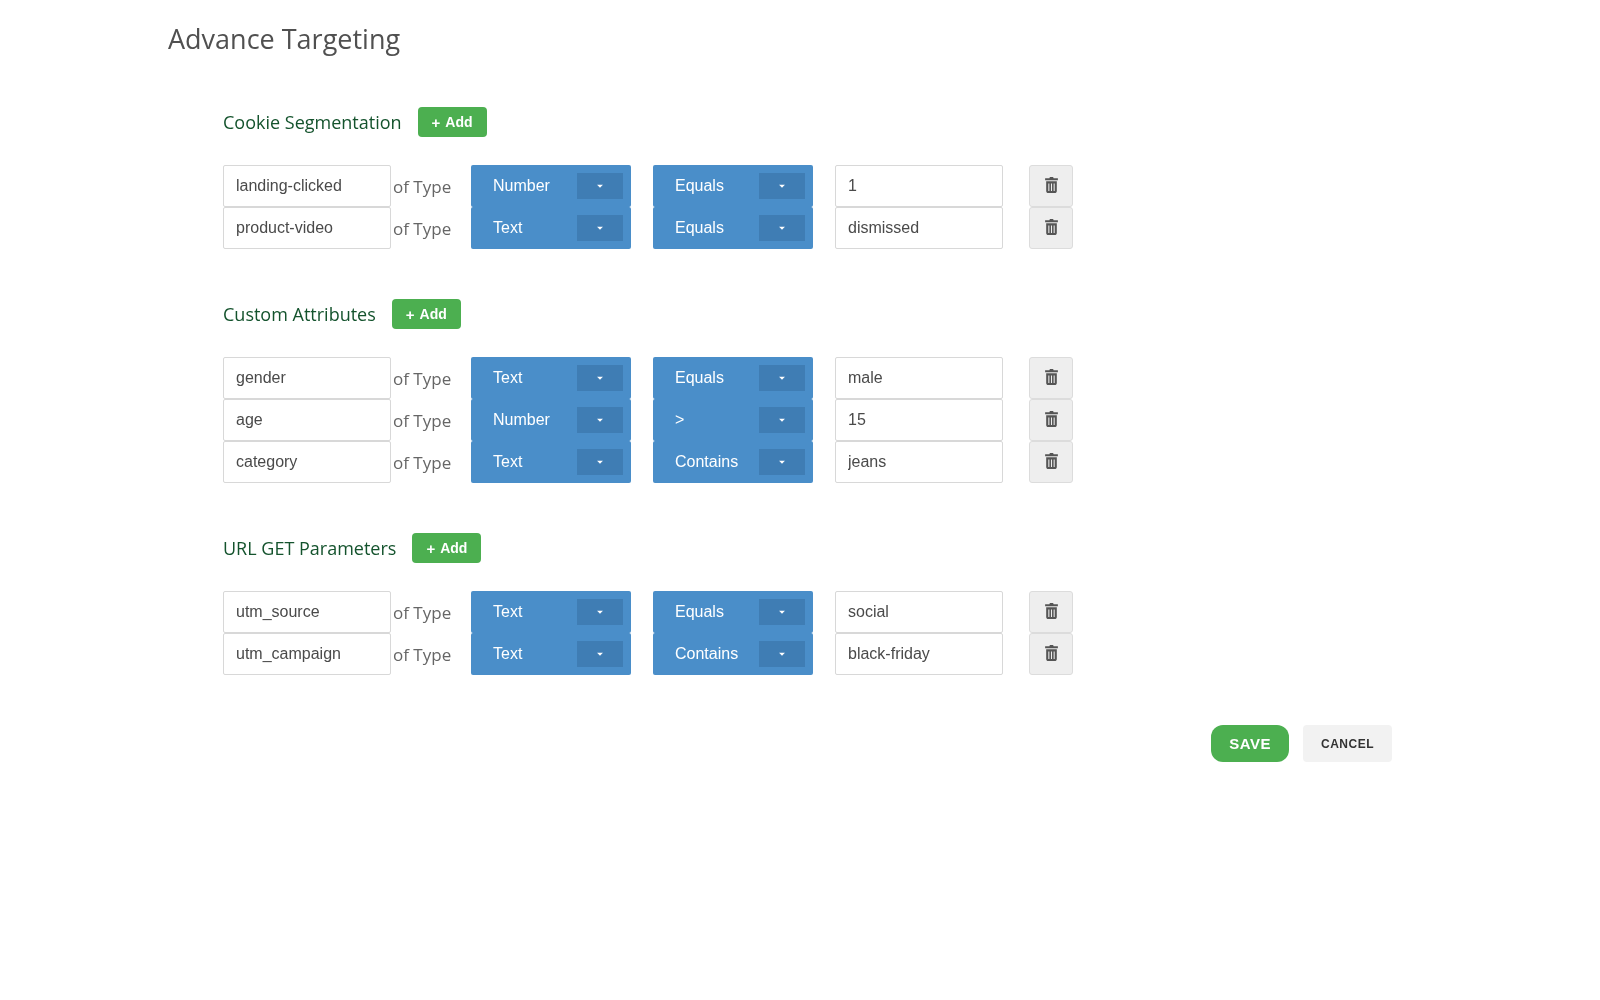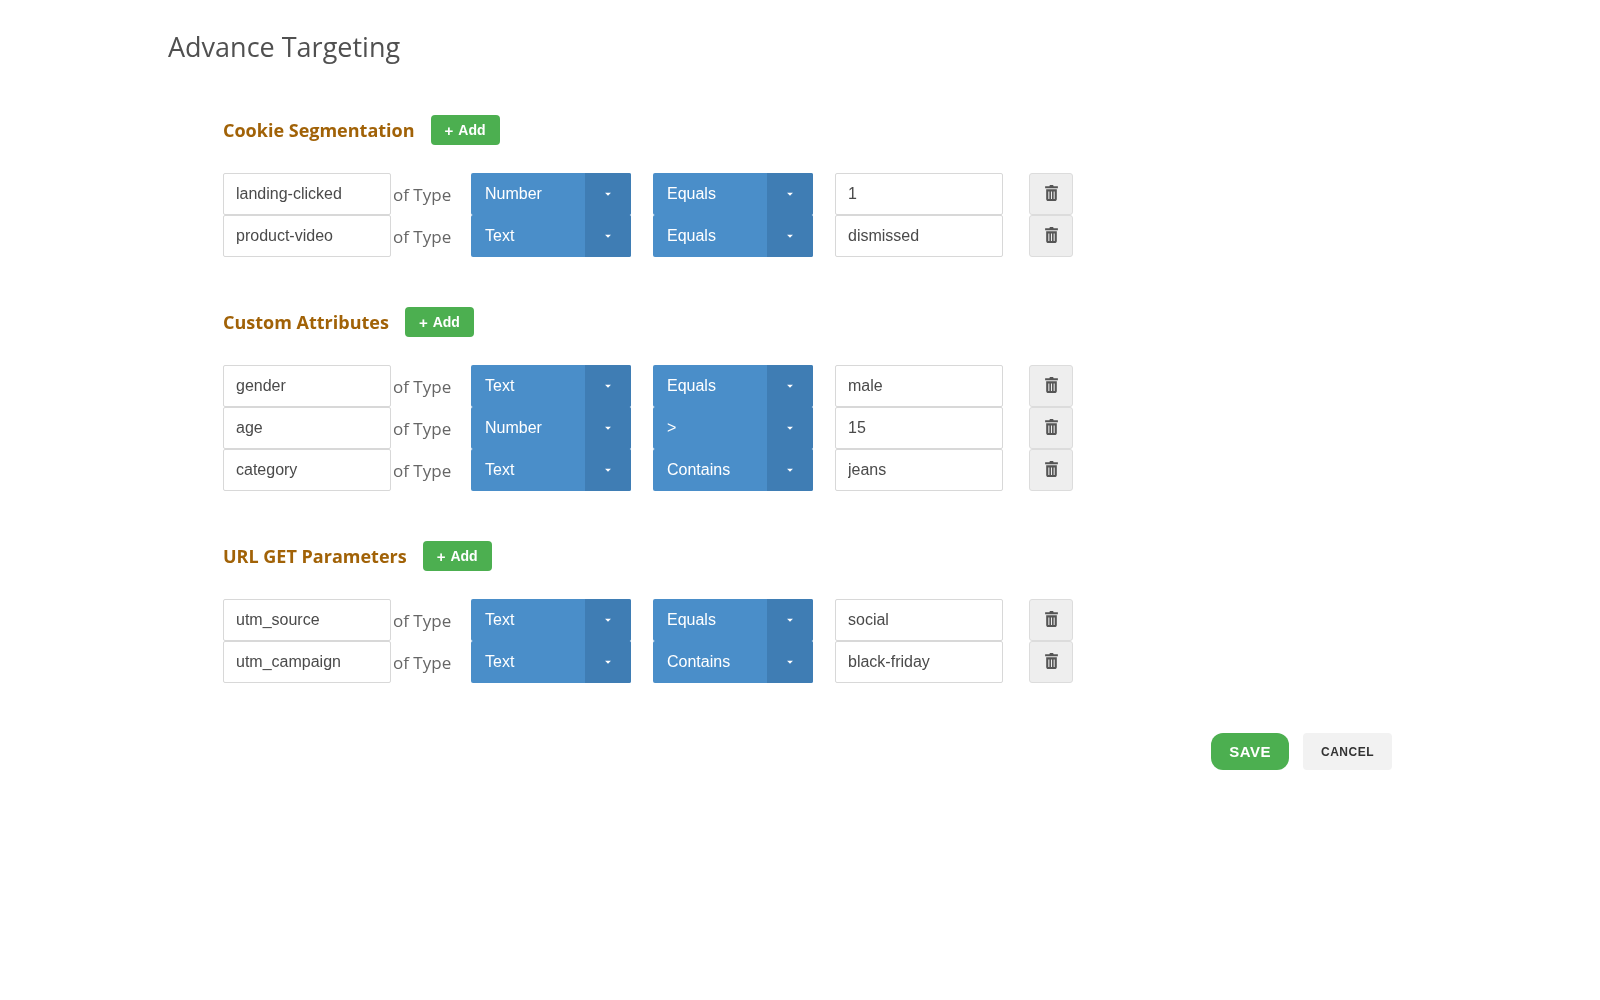--- a/index.html
+++ b/index.html
@@ -13,36 +13,35 @@
       width: 1600px;
       height: 1000px;
       padding: 20px 168px;
       color: #333;
     }
     .page-title {
       font-size: 27px;
       font-weight: 400;
       color: #505050;
       margin-bottom: 50px;
-      margin-top: 8px;
     }
     .section {
       margin-left: 55px;
       margin-bottom: 50px;
     }
     .section-header {
       display: flex;
       align-items: center;
       gap: 16px;
       margin-bottom: 28px;
     }
     .section-title {
       font-size: 18px;
-      font-weight: 700;
-      color: #a16207;
+      font-weight: 400;
+      color: #14532d;
     }
     .add-button {
       display: inline-flex;
       align-items: center;
       gap: 5px;
       background: #4caf50;
       color: #fff;
       border: none;
       border-radius: 4px;
       padding: 7px 14px;
@@ -89,21 +88,21 @@
     }
     .select-button {
       width: 100%;
       height: 42px;
       background: #4a8ec9;
       color: #fff;
       border: none;
       border-radius: 2px;
       display: flex;
       align-items: center;
-      padding: 0;
+      padding: 8px;
       cursor: pointer;
       font-size: 16px;
       overflow: hidden;
     }
     .select-label {
       padding-left: 14px;
       flex: 1;
       text-align: left;
     }
     .select-caret {

